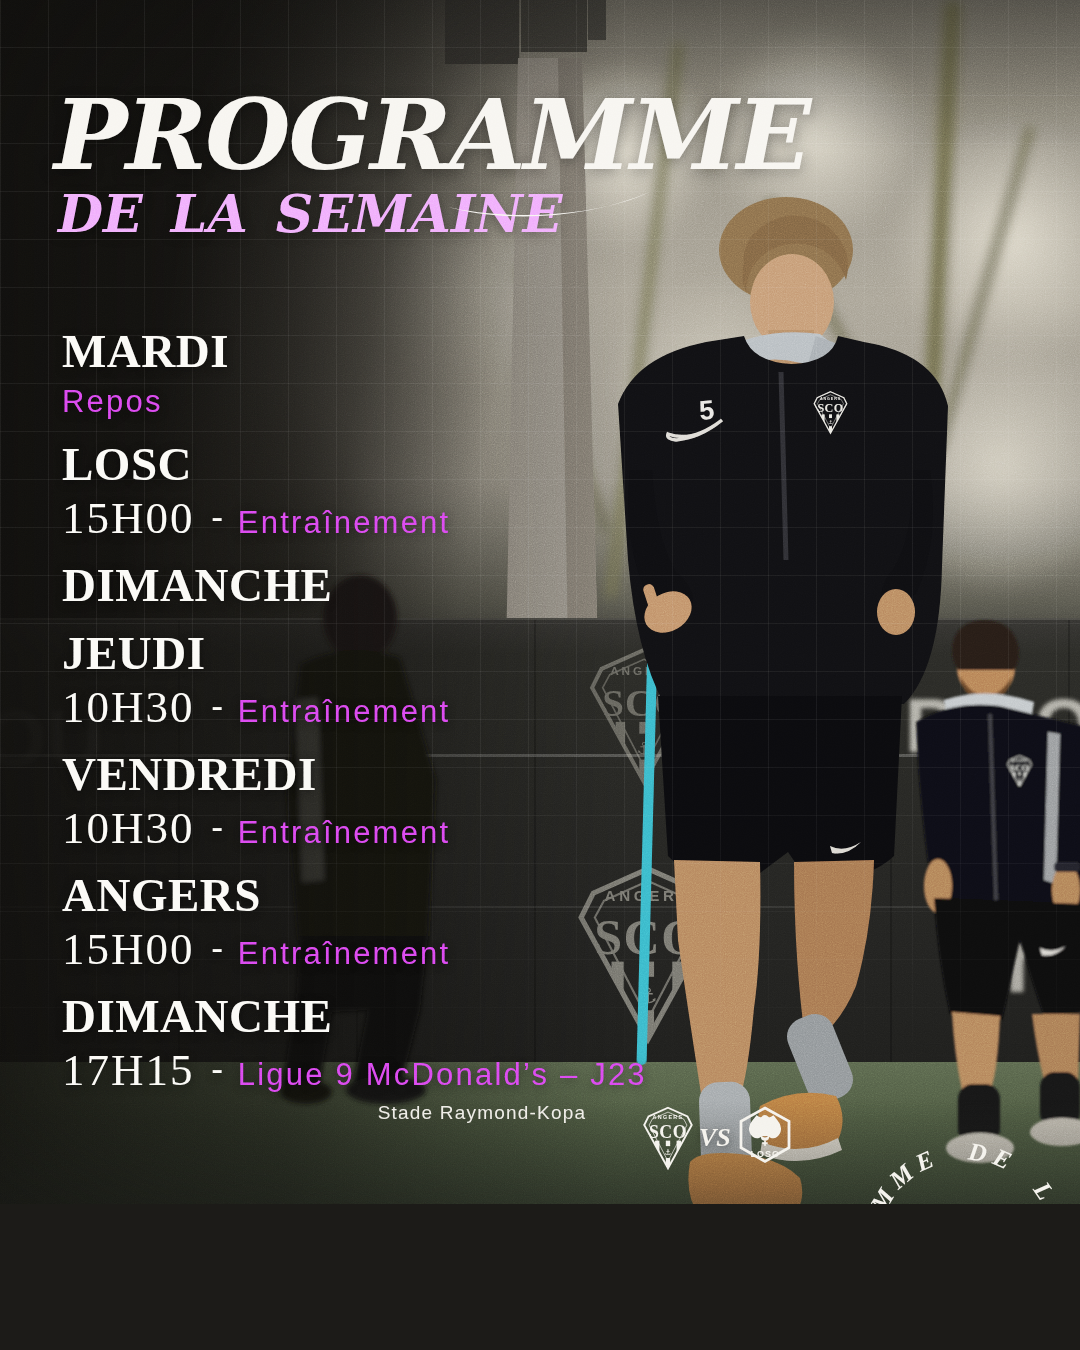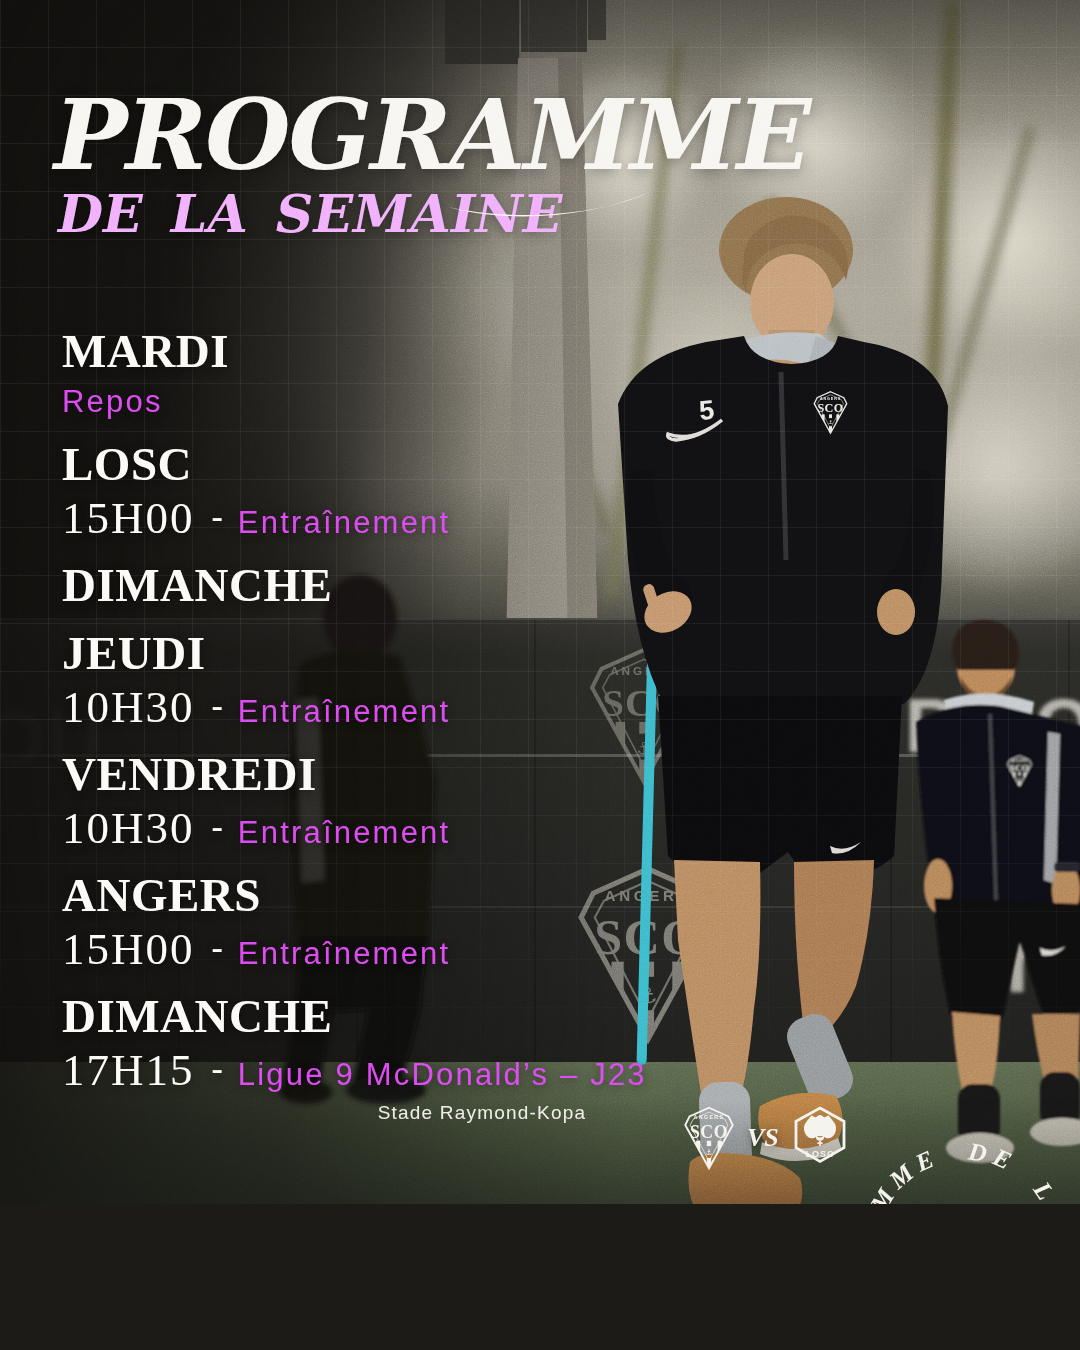--- a/index.html
+++ b/index.html
@@ -51,21 +51,21 @@
   .detail{margin-top:8px;white-space:nowrap;text-shadow:0 2px 10px rgba(0,0,0,.45);}
   .time{font-family:"Liberation Serif",serif;font-weight:400;font-size:45px;line-height:1;
        letter-spacing:2px;color:#fbfaf6;vertical-align:baseline;}
   .dash{font-family:"Liberation Serif",serif;font-weight:700;font-size:34px;margin:0 15px 0 17px;
        position:relative;top:-5px;color:#fbfaf6;}
   .activity{font-size:31px;letter-spacing:2.2px;color:#d946ef;line-height:36px;margin-top:48px;}
   .row-rest .detail{margin-top:9px;margin-bottom:2px;}
   .venue{margin-top:9px;margin-left:250px;width:340px;text-align:center;
        font-size:19px;letter-spacing:1.2px;color:#eeece6;}
 
-  .fixture{position:absolute;left:682px;top:1104px;display:flex;align-items:center;gap:9px;}
+  .fixture{position:absolute;left:641px;top:1104px;display:flex;align-items:center;gap:2px;}
   .vs{font:italic 700 26px/1 "Liberation Serif",serif;color:#f4f2ec;padding:0 2px;
        text-shadow:0 2px 8px rgba(0,0,0,.5);}
   .footer-crest{position:absolute;left:500px;top:1238px;}
   .circletext{position:absolute;left:845px;top:1124px;}
   .leaf{position:absolute;left:-6px;top:1226px;}
 </style>
 </head>
 <body>
 
 <div class="stage">

